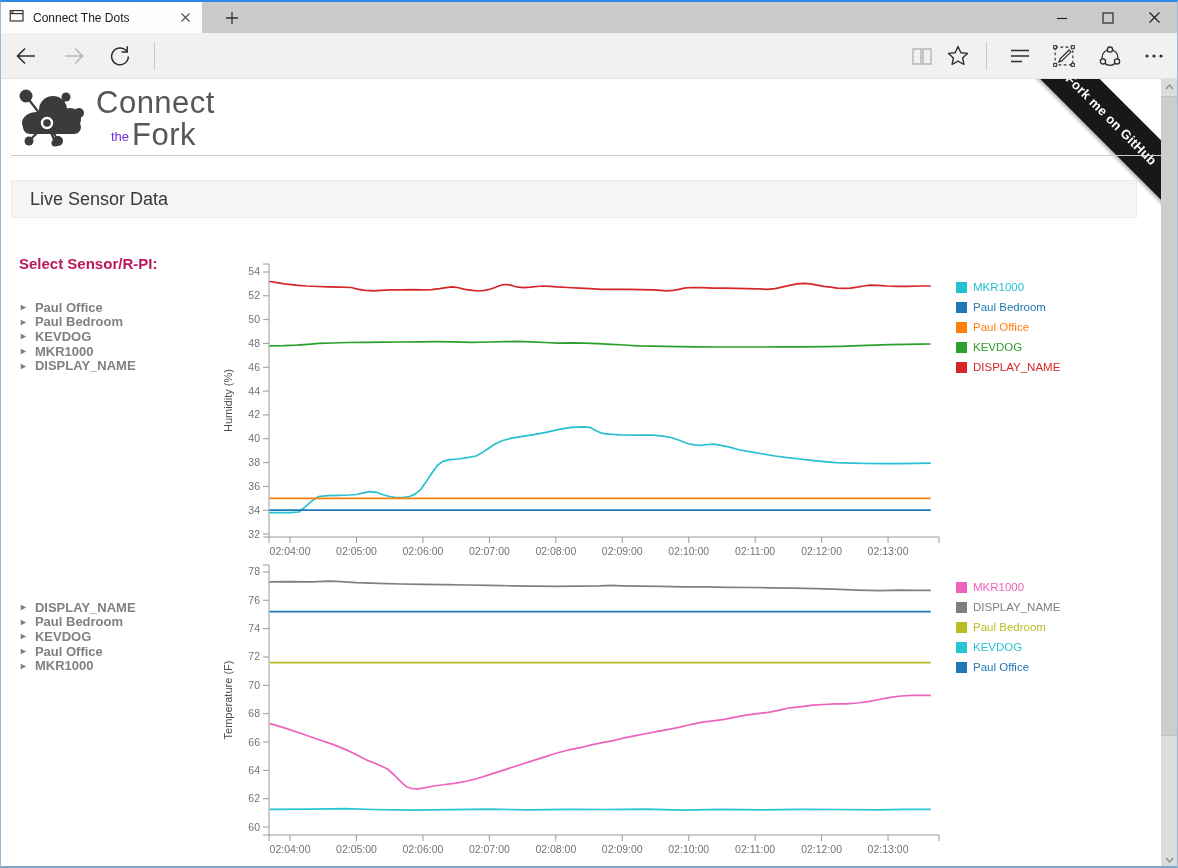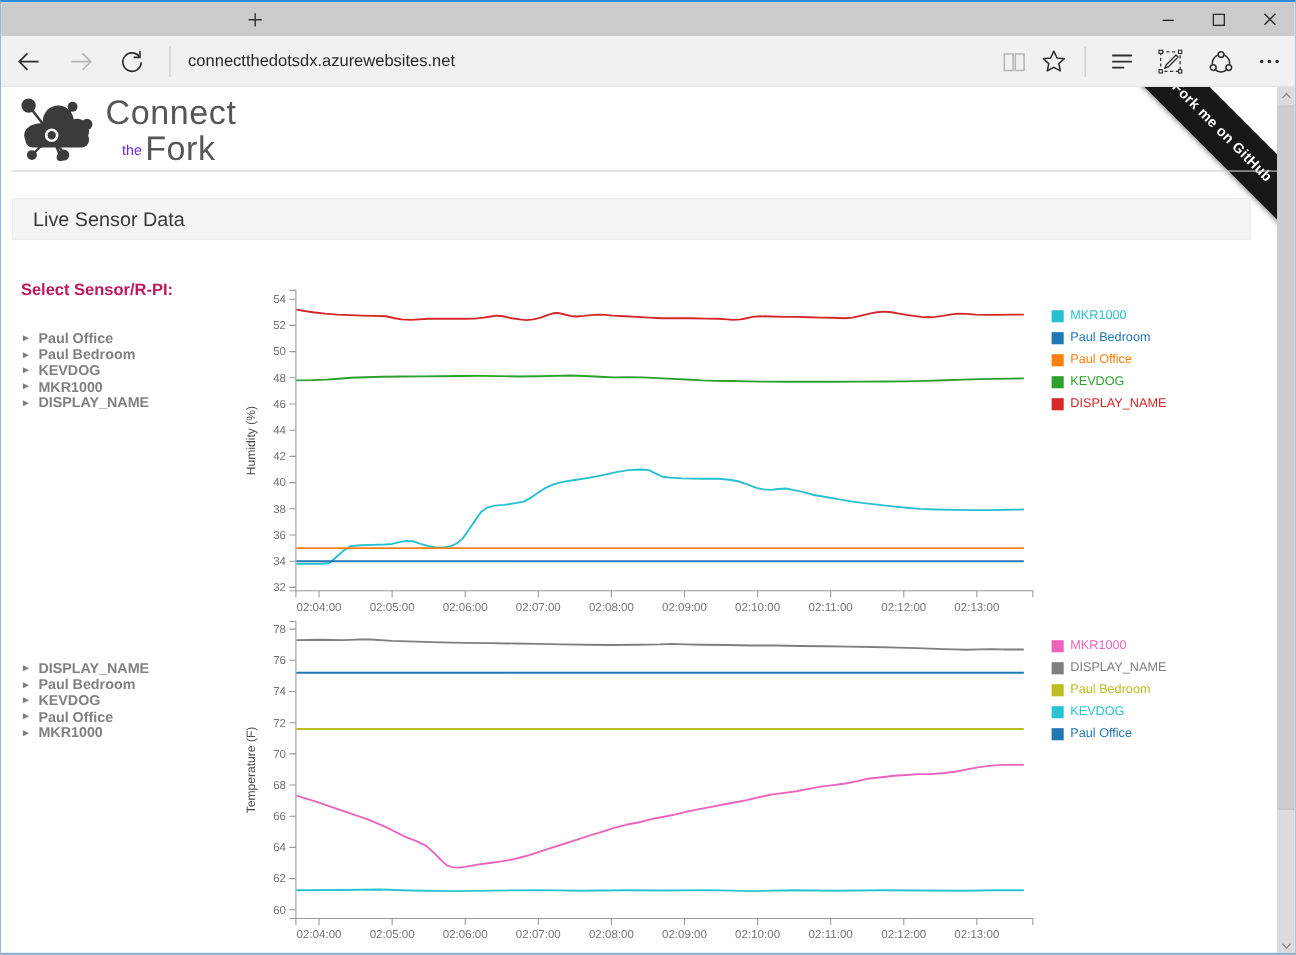--- a/index.html
+++ b/index.html
@@ -52,20 +52,35 @@
   .scroll-btn{position:absolute;left:0;width:16px;height:16px;display:flex;align-items:center;justify-content:center;}
   .scroll-up{top:0;} .scroll-down{bottom:0;}
   .scroll-thumb{position:absolute;left:0;top:17px;width:16px;height:640px;background:#cdcdcd;border-top:1px solid #c2c2c2;border-bottom:1px solid #c2c2c2;}
 </style>
 </head>
 <body>
 
 <div class="window">
 
   <div class="tabbar">
+    <div class="tab">
+      <span>
+        <svg width="16" height="16" viewBox="0 0 16 16">
+            <rect x="1.2" y="2.6" width="12.8" height="10.4" fill="none" stroke="#333" stroke-width="1.2"></rect>
+            <path d="M1.2 5.6h12.8" stroke="#333" stroke-width="1.2"></path>
+            <rect x="2.4" y="3.5" width="2.2" height="1.3" fill="#333"></rect>
+          </svg>
+      </span>
+      <span class="tab-title">Connect The Dots</span>
+      <span class="tab-close">
+        <svg width="11" height="11" viewBox="0 0 11 11">
+            <path d="M1.5 1.5l8 8M9.5 1.5l-8 8" stroke="#4d4d4d" stroke-width="1.1"></path>
+          </svg>
+      </span>
+    </div>
     <div class="newtab">
       <svg width="14" height="14" viewBox="0 0 14 14">
           <path d="M7 1v12M1 7h12" stroke="#333" stroke-width="1.3"></path>
         </svg>
     </div>
     <div class="wincontrols">
       <div class="winbtn">
         <svg width="12" height="12" viewBox="0 0 12 12">
             <path d="M1 6.5h10" stroke="#1a1a1a" stroke-width="1.1"></path>
           </svg>
@@ -94,21 +109,20 @@
           <path d="M4 13h17M14 5.5L21.5 13 14 20.5" fill="none" stroke="#b9b9b9" stroke-width="1.6"></path>
         </svg>
     </div>
     <div class="tool-ic" style="left:106px">
       <svg width="28" height="28" viewBox="0 0 28 28">
           <path d="M21.3 9.2A9 9 0 1 0 23 14.6" fill="none" stroke="#2e2e2e" stroke-width="1.6"></path>
           <path d="M21.8 3.6v6.2h-6.2" fill="none" stroke="#2e2e2e" stroke-width="1.6"></path>
         </svg>
     </div>
     <div class="sep" style="left:153px"></div>
-    <div class="urltext">connectthedotsdx.azurewebsites.net</div>
 
     <div class="tool-ic" style="left:908px">
       <svg width="26" height="26" viewBox="0 0 26 26">
           <path d="M4 6h8v15H4zM14 6h8v15h-8z" fill="none" stroke="#b5b5b5" stroke-width="1.4"></path>
         </svg>
     </div>
     <div class="tool-ic" style="left:944px">
       <svg width="26" height="26" viewBox="0 0 26 26">
           <path d="M13 3.5l2.9 6.2 6.6.7-4.9 4.5 1.3 6.6L13 18.2l-5.9 3.3 1.3-6.6-4.9-4.5 6.6-.7z" fill="none" stroke="#2e2e2e" stroke-width="1.4" stroke-linejoin="round"></path>
         </svg>

